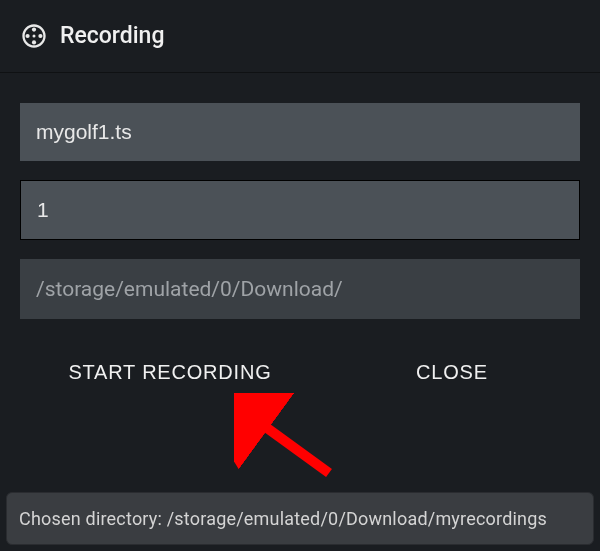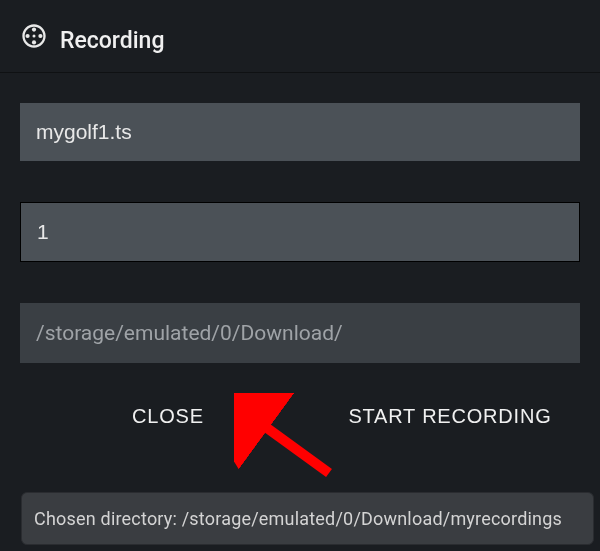--- a/index.html
+++ b/index.html
@@ -11,21 +11,21 @@
       width: 600px;
       height: 551px;
       background: #1a1d21;
       font-family: -apple-system, Roboto, "Helvetica Neue", Arial, sans-serif;
       color: #e8e8e8;
       position: relative;
       overflow: hidden;
     }
     .header {
       display: flex;
-      align-items: flex-end;
+      align-items: flex-start;
       padding: 22px 20px 18px 20px;
       gap: 12px;
       border-bottom: 1px solid #0f1113;
     }
     .header-icon svg {
       width: 28px;
       height: 28px;
       fill: #e8e8e8;
     }
     .header-title {
@@ -37,21 +37,21 @@
       padding: 30px 20px 0 20px;
     }
     .input-field {
       width: 100%;
       height: 58px;
       background: #4b5157;
       border: none;
       color: #e8e8e8;
       font-size: 21px;
       padding: 0 16px;
-      margin-bottom: 41px;
+      margin-bottom: 19px;
       outline: none;
     }
     .input-field::placeholder {
       color: #adb0b4;
     }
     .input-field.focused {
       border: 1px solid #000;
       height: 60px;
     }
     .row {
@@ -97,21 +97,21 @@
       margin-top: 8px;
     }
     .btn-start {
       width: 260px;
     }
     .btn-close {
       flex: 1;
     }
     .toast {
       position: absolute;
-      left: 21px;
+      left: 6px;
       right: 6px;
       bottom: 6px;
       background: #3a3d41;
       border: 1px solid #2a2c30;
       border-radius: 6px;
       padding: 15px 12px;
       font-size: 18px;
       color: #d4d4d4;
       letter-spacing: 0.2px;
     }
@@ -141,22 +141,22 @@
 
 <div class="content">
   <input class="input-field" type="text" value="mygolf1.ts" style="">
   <input class="input-field focused" type="text" value="1" style="">
 
   <div class="row">
     <div class="path-field">/storage/emulated/0/Download/</div>
   </div>
 
   <div class="btn-row">
+    <button class="btn btn-start">START RECORDING</button>
     <button class="btn btn-close">CLOSE</button>
-    <button class="btn btn-start">START RECORDING</button>
   </div>
 </div>
 
 <svg class="arrow-annotation" width="120" height="100" viewBox="0 0 120 100">
   <defs>
     <marker id="arrowhead" markerWidth="12" markerHeight="10" refX="2" refY="5" orient="auto">
       <polygon points="0 0, 12 5, 0 10" fill="#ff0000"></polygon>
     </marker>
   </defs>
   <line x1="95" y1="80" x2="18" y2="24" stroke="#ff0000" stroke-width="10" marker-end="url(#arrowhead)"></line>

